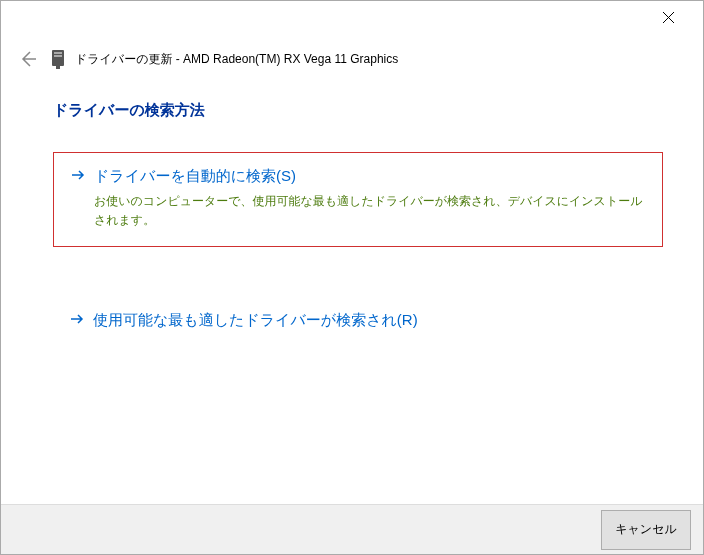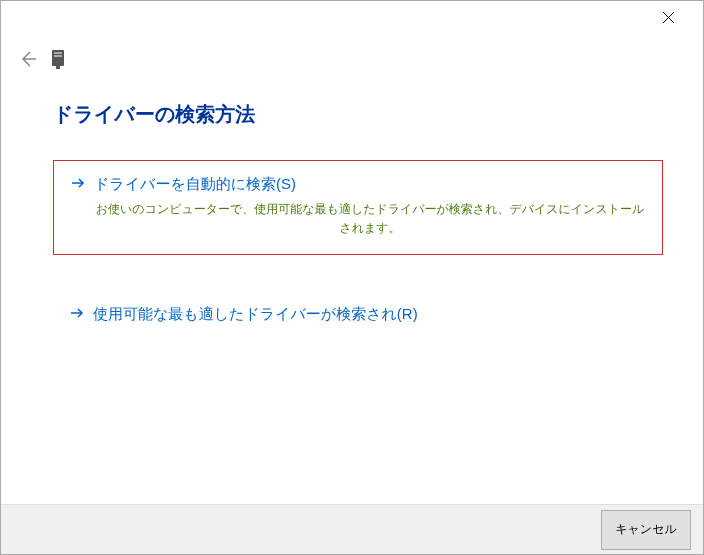--- a/index.html
+++ b/index.html
@@ -7,22 +7,22 @@
     .titlebar { height: 32px; display: flex; justify-content: flex-end; align-items: center; padding-right: 12px; }
     .close-btn { width: 46px; height: 32px; display: flex; align-items: center; justify-content: center; cursor: pointer; }
     .close-btn svg { width: 11px; height: 11px; }
     .header { display: flex; align-items: center; padding: 12px 12px 18px 12px; gap: 8px; }
     .back-arrow { width: 28px; height: 28px; display: flex; align-items: center; justify-content: center; color: #888; cursor: pointer; }
     .back-arrow svg { width: 18px; height: 18px; }
     .header-icon { width: 18px; height: 18px; display: flex; align-items: center; justify-content: center; }
     .header-icon svg { width: 16px; height: 20px; }
     .header-title { font-size: 12px; color: #000; }
     .content { padding: 10px 40px 0 52px; }
-    .heading { font-size: 20px; color: #003399; margin-bottom: 32px; }
-    .option { display: block; padding: 14px 16px 16px 16px; margin-bottom: 36px; cursor: pointer; text-align: center; }
+    .heading { font-size: 15px; color: #003399; margin-bottom: 32px; }
+    .option { display: block; padding: 14px 16px 16px 16px; margin-bottom: 50px; cursor: pointer; }
     .option.highlighted { border: 1px solid #d03030; }
     .option-row { display: flex; align-items: center; gap: 8px; }
     .arrow-icon { color: #0066cc; font-size: 14px; }
     .arrow-icon svg { width: 16px; height: 16px; }
     .option-title { font-size: 15px; color: #0066cc; }
     .option-desc { font-size: 12px; color: #4d7c0f; margin-top: 6px; margin-left: 24px; line-height: 1.6; }
     .footer { position: absolute; bottom: 0; left: 0; right: 0; height: 50px; background: #f0f0f0; border-top: 1px solid #ddd; display: flex; justify-content: flex-end; align-items: center; padding-right: 12px; }
     .cancel-btn { width: 90px; height: 40px; font-size: 12px; background: #e1e1e1; border: 1px solid #adadad; cursor: pointer; font-family: inherit; }
   </style>
 </head>
@@ -43,20 +43,21 @@
       </svg>
   </div>
   <div class="header-icon">
     <svg viewBox="0 0 16 20">
         <rect x="2" y="1" width="12" height="16" fill="#555" rx="1"></rect>
         <rect x="4" y="3" width="8" height="2" fill="#aaa"></rect>
         <rect x="4" y="6" width="8" height="2" fill="#aaa"></rect>
         <rect x="6" y="17" width="4" height="3" fill="#555"></rect>
       </svg>
   </div>
+  <span class="header-title">ドライバーの更新 - AMD Radeon(TM) RX Vega 11 Graphics</span>
 </div>
 
 <div class="content">
   <h2 class="heading">ドライバーの検索方法</h2>
 
   <div class="option highlighted">
     <div class="option-row">
       <span class="arrow-icon">
         <svg viewBox="0 0 16 16">
             <path d="M2 8 L13 8 M9 4 L13 8 L9 12" stroke="#0066cc" stroke-width="1.5" fill="none"></path>

